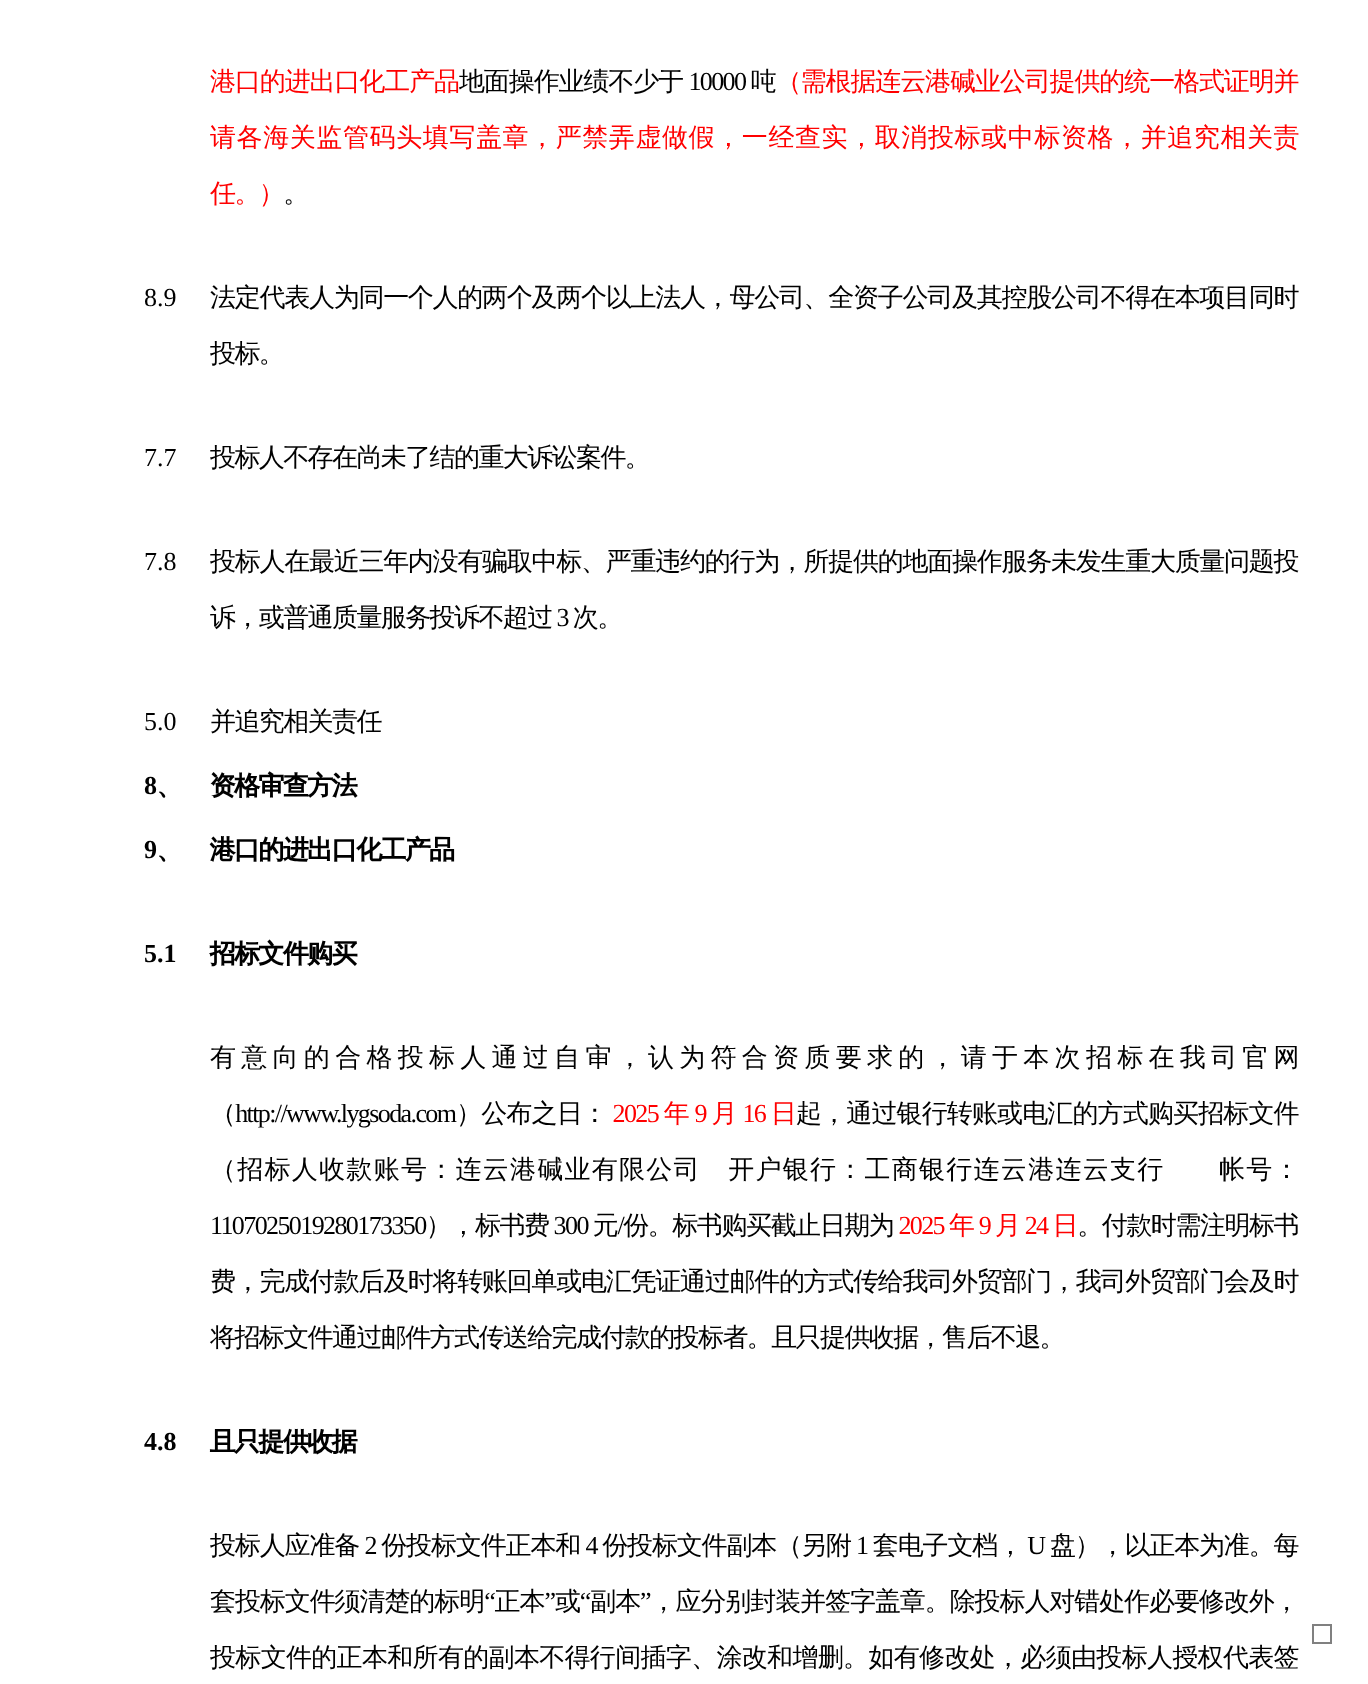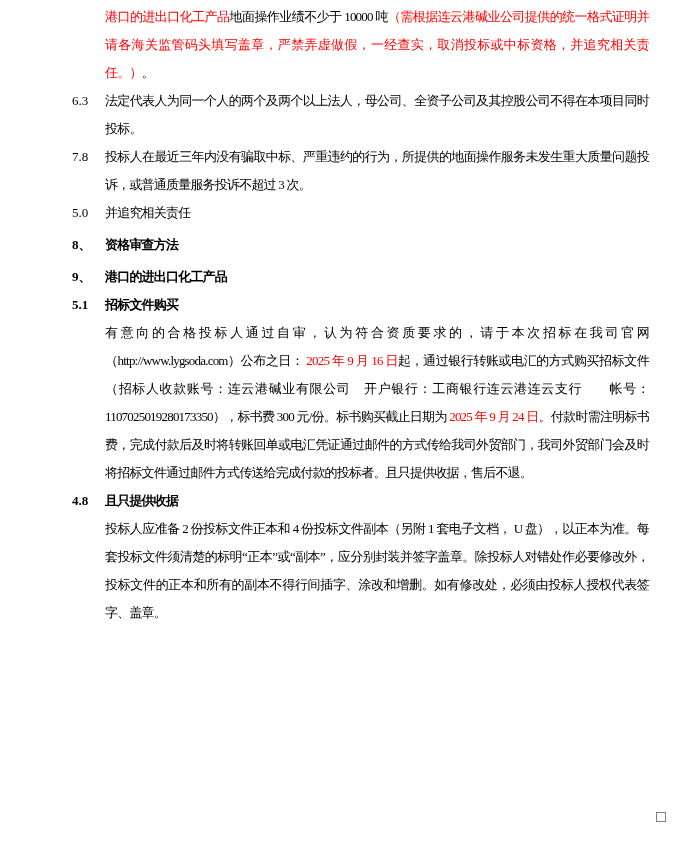--- a/index.html
+++ b/index.html
@@ -20,20 +20,21 @@
     left: 72px;
     top: 3px;
     width: 577px;
     font-size: 13px;
     line-height: 28px;
     letter-spacing: -0.8px;
   }
   .block {
     display: flex;
     align-items: flex-start;
+    margin-top: 24px;
   }
   .num {
     flex: 0 0 33px;
     letter-spacing: 0;
   }
   .content {
     flex: 1;
     min-width: 0;
     text-align: justify;
   }
@@ -59,22 +60,26 @@
 </style>
 </head>
 <body>
 
 <div class="doc">
     <div class="block continuation">
       <span class="num"></span>
       <div class="content"><span class="seg-red" style="color: rgb(255, 0, 0);">港口的进出口化工产品</span><span>地面操作业绩不少于 10000 吨</span><span class="seg-red" style="color: rgb(255, 0, 0);">（需根据连云港碱业公司提供的统一格式证明并请各海关监管码头填写盖章，严禁弄虚做假，一经查实，取消投标或中标资格，并追究相关责任。）</span><span>。</span></div>
     </div>
     <div class="block item">
-      <span class="num">6.3</span>
+      <span class="num">8.9</span>
       <div class="content"><span>法定代表人为同一个人的两个及两个以上法人，母公司、全资子公司及其控股公司不得在本项目同时投标。</span></div>
+    </div>
+    <div class="block item">
+      <span class="num">7.7</span>
+      <div class="content"><span>投标人不存在尚未了结的重大诉讼案件。</span></div>
     </div>
     <div class="block item">
       <span class="num">7.8</span>
       <div class="content"><span>投标人在最近三年内没有骗取中标、严重违约的行为，所提供的地面操作服务未发生重大质量问题投诉，或普通质量服务投诉不超过 3 次。</span></div>
     </div>
     <div class="block item">
       <span class="num">5.0</span>
       <div class="content"><span>并追究相关责任</span></div>
     </div>
     <div class="block heading gap">

